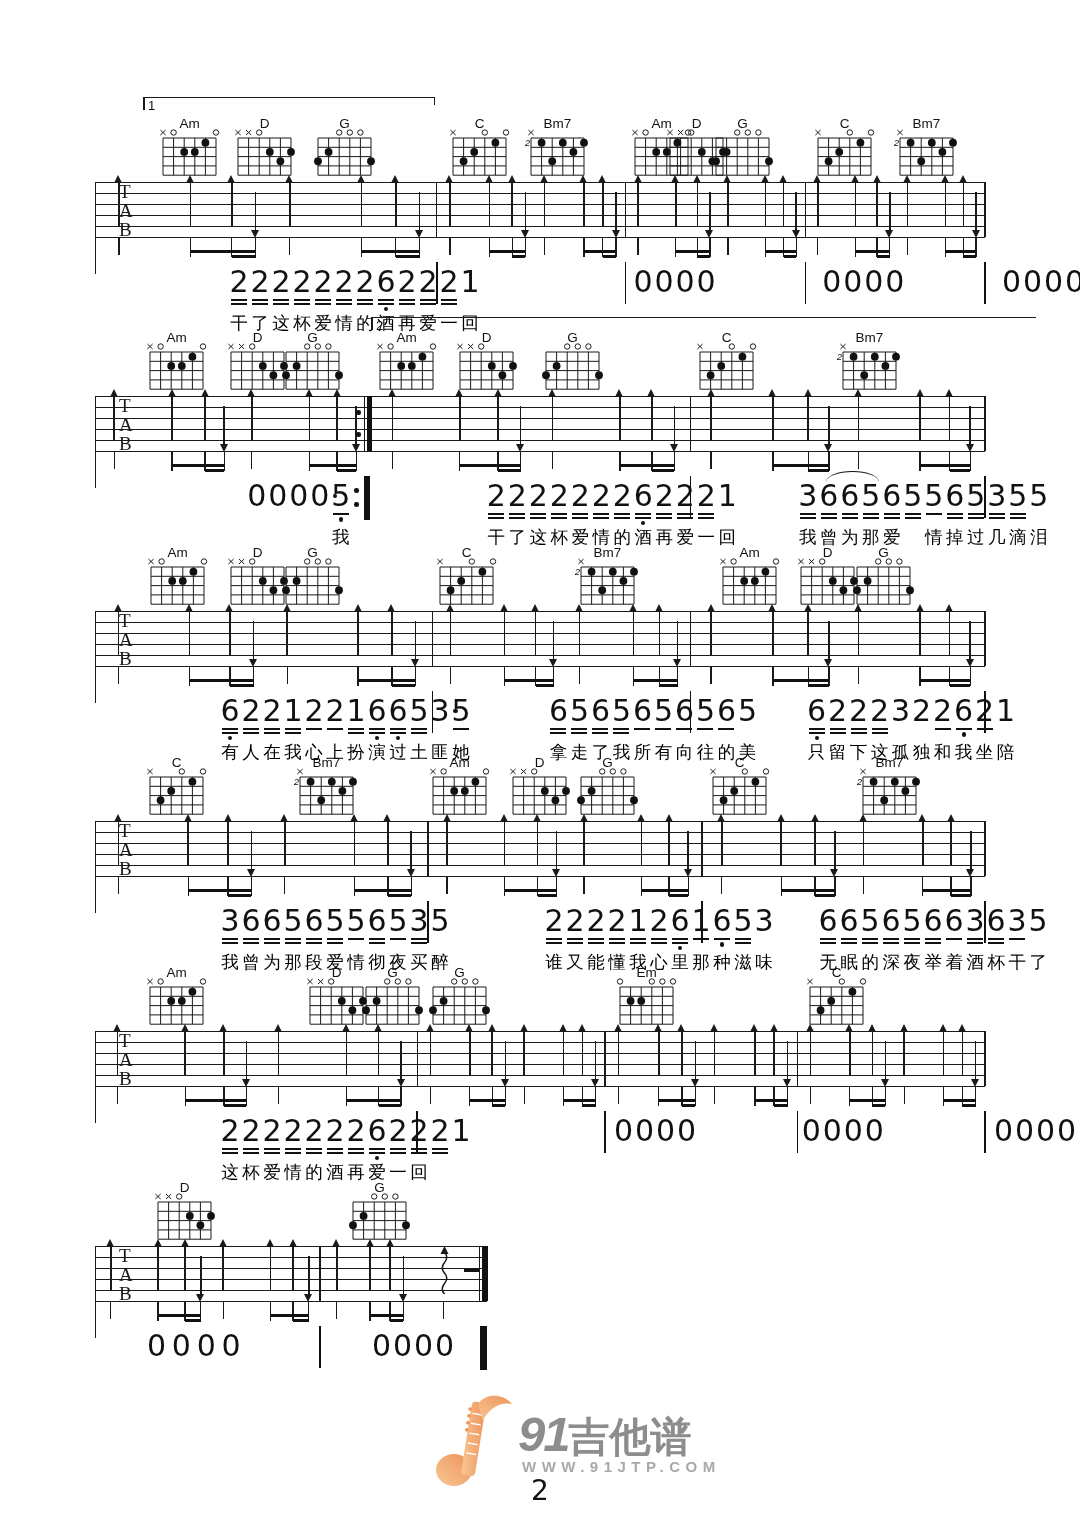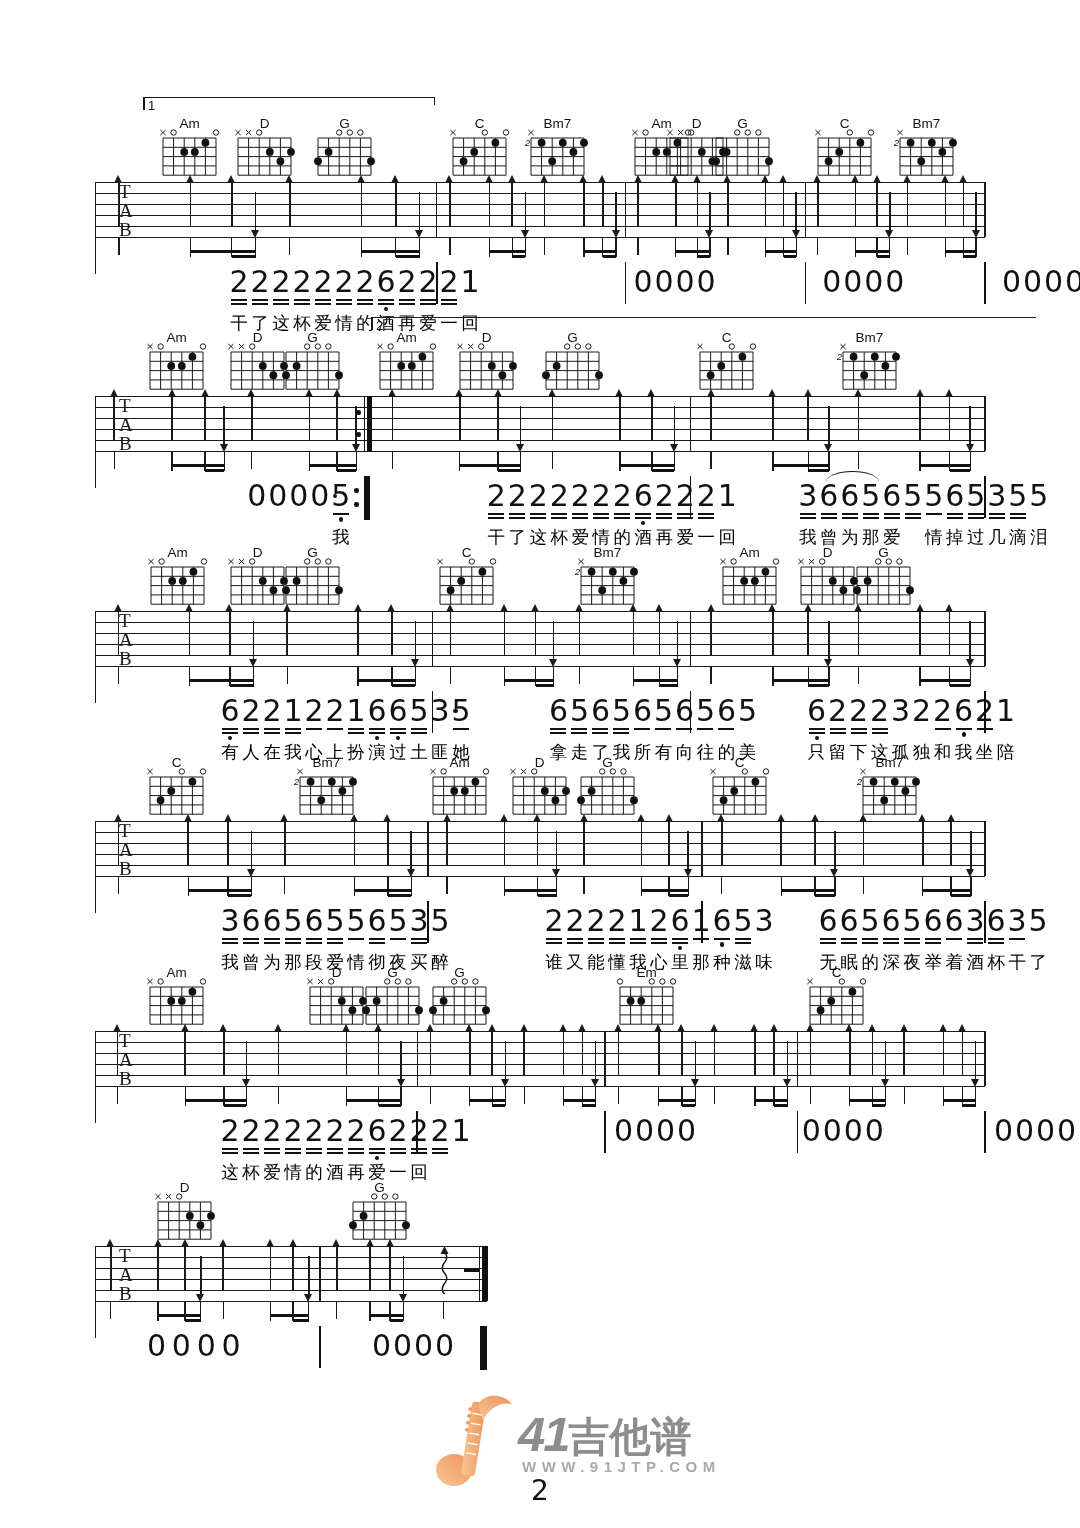--- a/index.html
+++ b/index.html
@@ -2694,19 +2694,19 @@
         <line x1="36" y1="52" x2="46" y2="52" stroke="#fff" stroke-width="1.4"></line>
         <line x1="36" y1="62" x2="46" y2="62" stroke="#fff" stroke-width="1.4"></line>
         <circle cx="33" cy="18" r="1.8" fill="#EE9258"></circle>
           <circle cx="33" cy="25" r="1.8" fill="#EE9258"></circle>
         <circle cx="33" cy="32" r="1.8" fill="#EE9258"></circle>
           <circle cx="33" cy="39" r="1.8" fill="#EE9258"></circle>
       </g>
       <path d="M46 12 C54 0 72 2 80 12 C68 10 58 16 51 28 Z" fill="url(#og)"></path>
     </svg>
     <div class="brand">
-      <span class="b1">41</span><span class="b2">吉他谱</span>
+      <span class="b1">91</span><span class="b2">吉他谱</span>
     </div>
     <div class="site">WWW.91JTP.COM</div>
   </div>
 
   <div class="pagenum">2</div>
 </div>
 
 </body></html>

